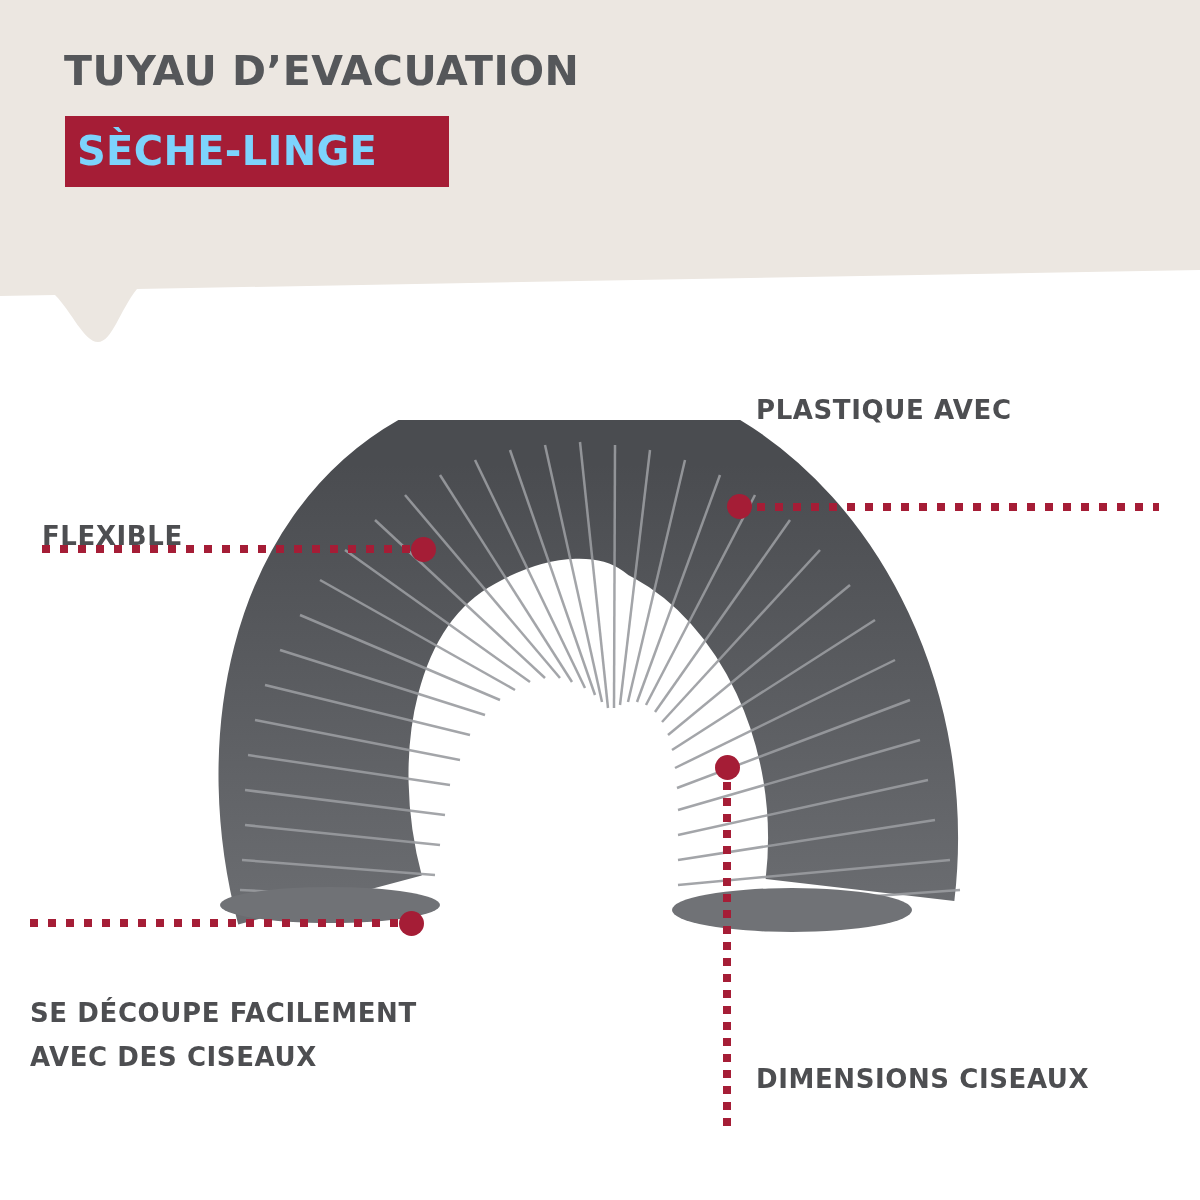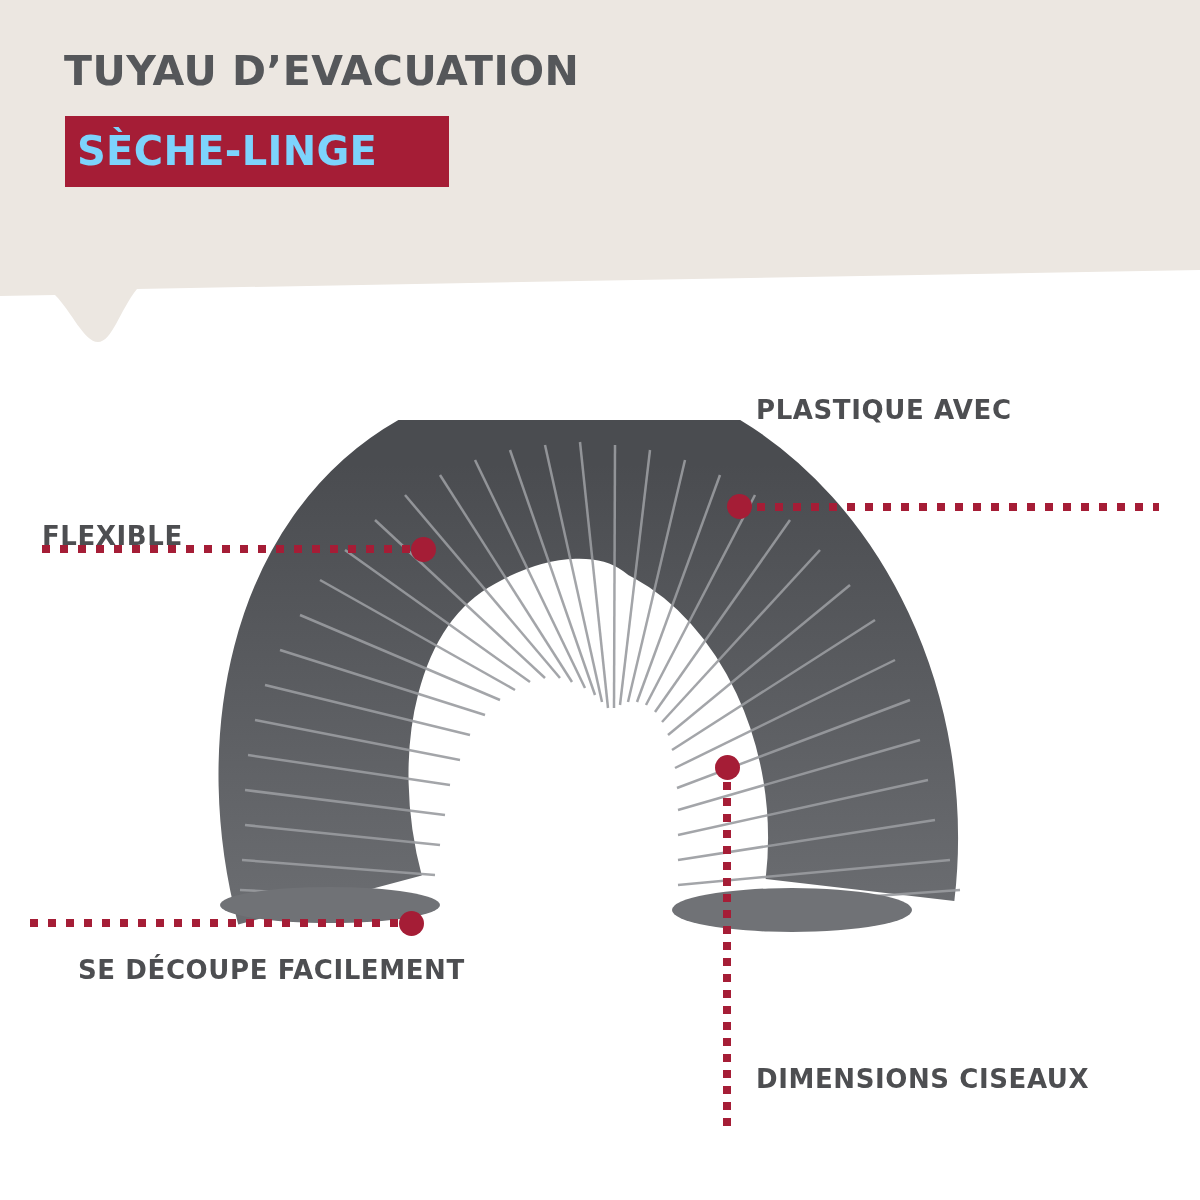--- a/index.html
+++ b/index.html
@@ -94,21 +94,22 @@
 <div class="dot" style="left:411px;top:537px;"></div>
 
 <div class="label" style="left:756px;top:388px;">
   <div>PLASTIQUE AVEC</div>
 </div>
 <div class="dot" style="left:727px;top:494px;"></div>
 <div class="hline" style="left:757px;top:503px;width:402px;"></div>
 
 <div class="hline" style="left:30px;top:919px;width:372px;"></div>
 <div class="dot" style="left:399px;top:911px;"></div>
-<div class="label" style="left:30px;top:948px;margin-left:48px;">
+<div class="label" style="left:30px;top:991px;">
   <div>SE DÉCOUPE FACILEMENT</div>
+  <div>AVEC DES CISEAUX</div>
 </div>
 
 <div class="dot" style="left:715px;top:755px;"></div>
 <div class="vline" style="left:723px;top:782px;height:344px;"></div>
 <div class="label" style="left:756px;top:1057px;">
   <span>DIMENSIONS CISEAUX</span>
 </div>
 
 </body></html>

